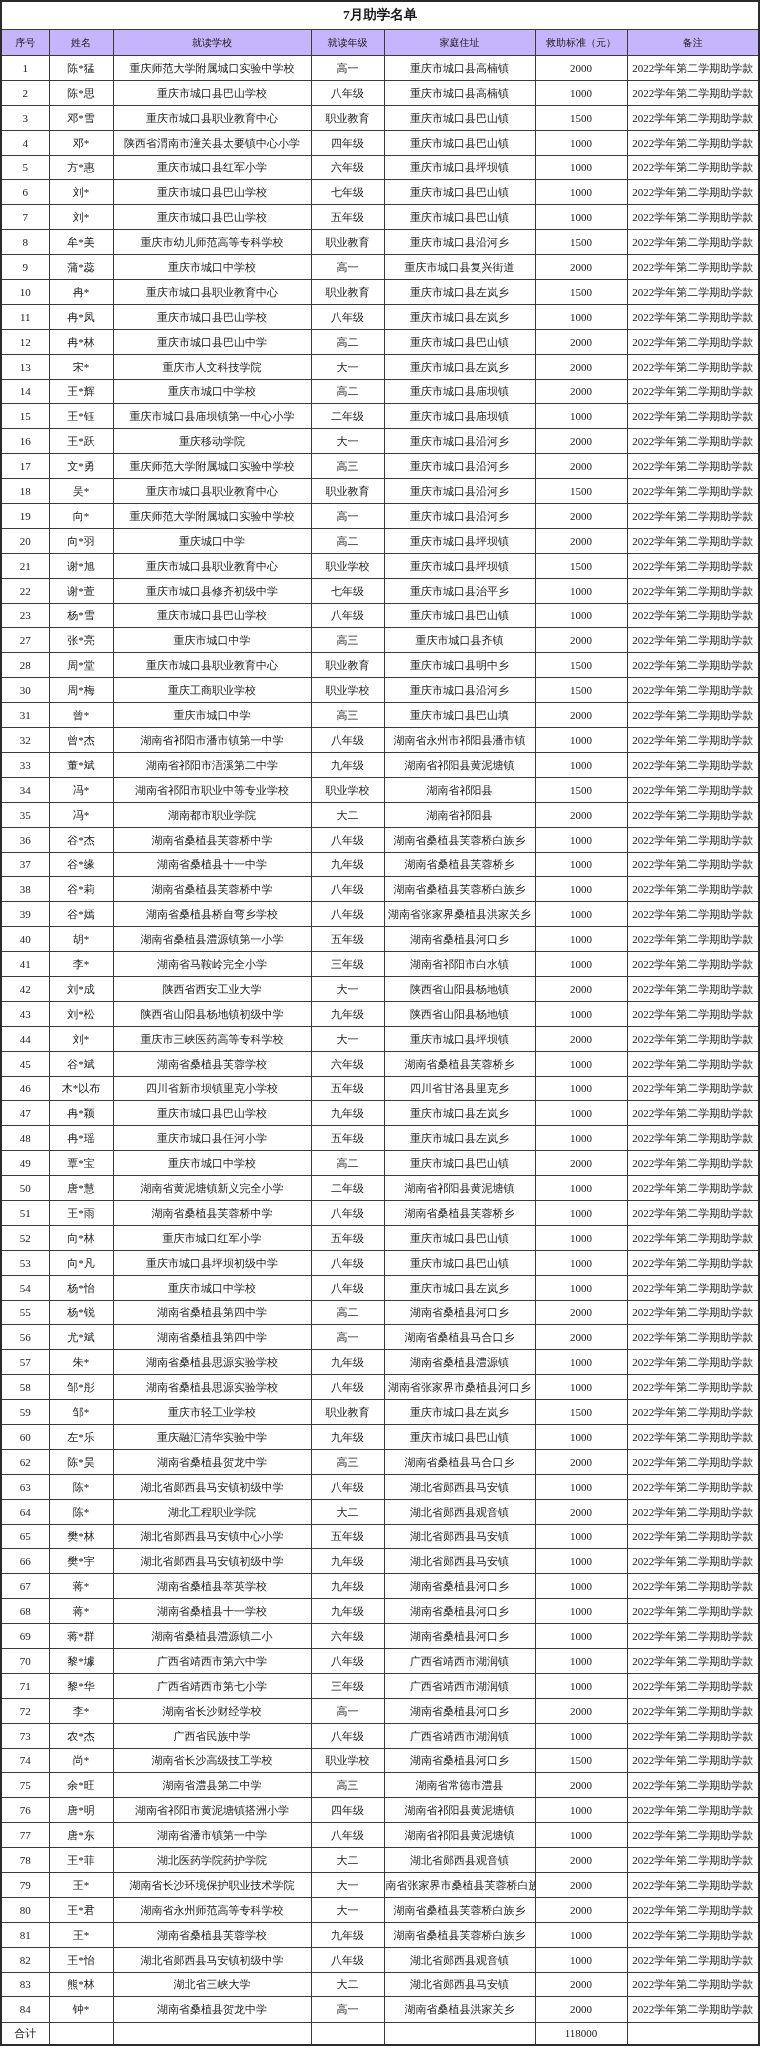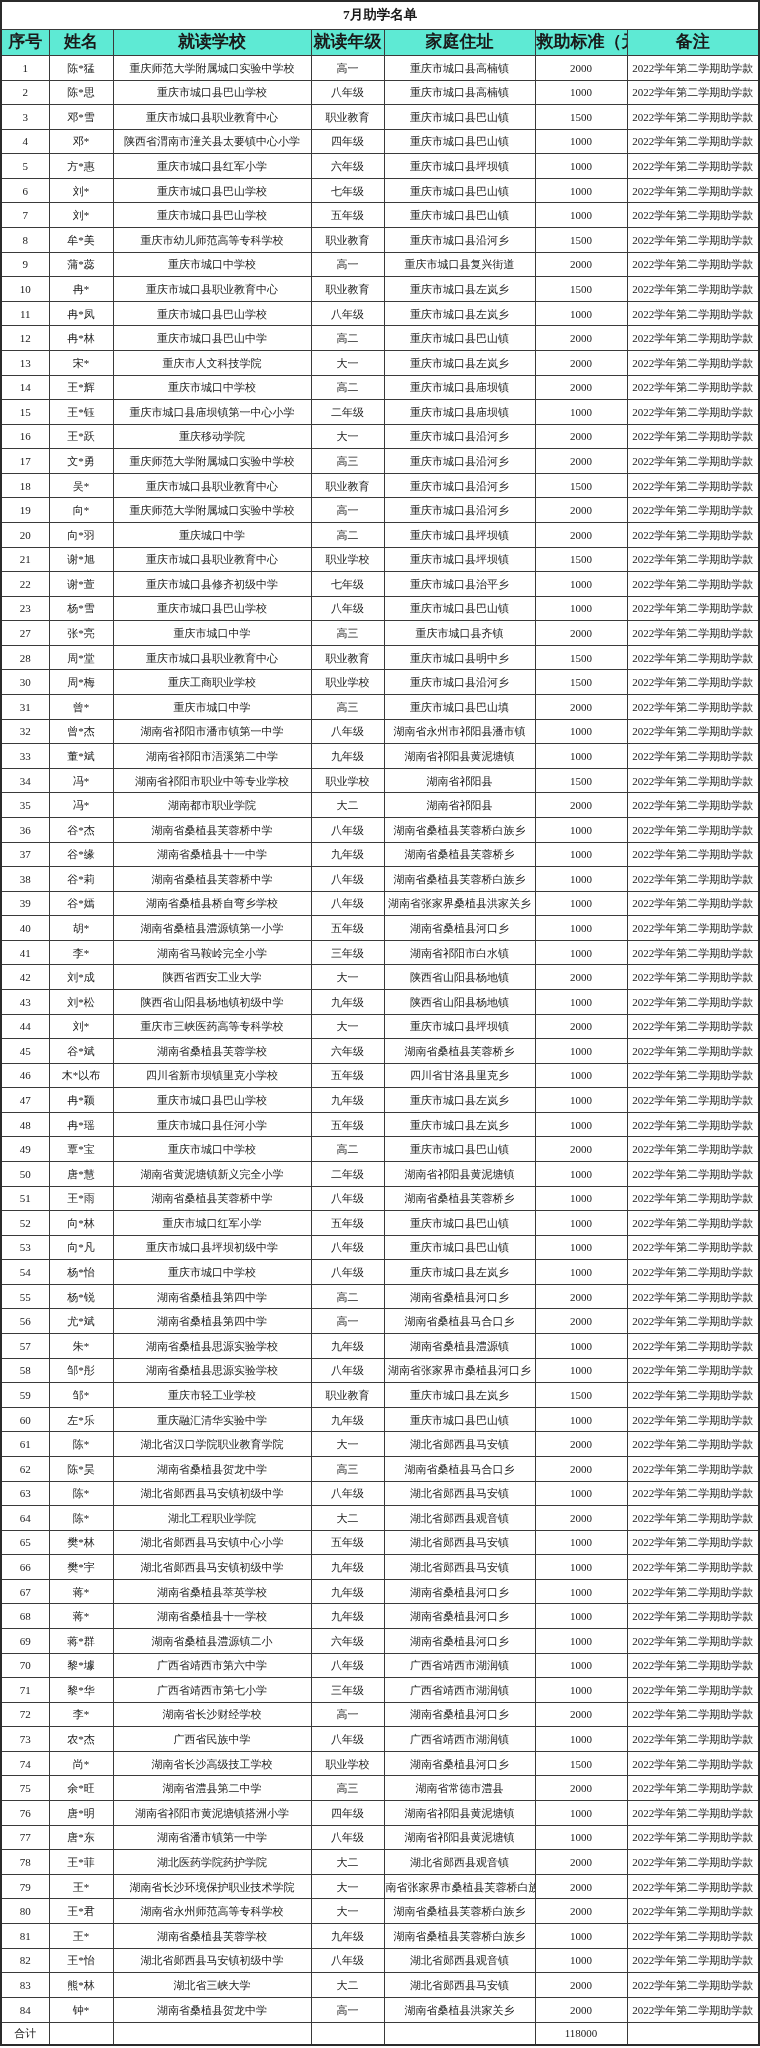--- a/index.html
+++ b/index.html
@@ -19,22 +19,22 @@
     text-align: center; vertical-align: middle;
     font-size: 11px; line-height: 1.1;
     padding: 0 1px;
     overflow: hidden; white-space: nowrap;
   }
   .title-row th {
     font-size: 13.5px; font-weight: bold;
     height: 27px; background: #ffffff;
   }
   .header-row th {
-    background: #5eead4; font-weight: bold;
-    height: 25px; font-size: 17px;
+    background: #c4b5fd; font-weight: normal;
+    height: 25px; font-size: 10px;
   }
   tbody tr, tfoot tr { height: 23px; }
   .c-index  { width: 48px; }
   .c-name   { width: 64px; }
   .c-school { width: 198px; }
   .c-grade  { width: 73px; }
   .c-addr   { width: 151px; }
   .c-amount { width: 92px; }
   .c-remark { width: 132px; }
 </style>
@@ -564,29 +564,20 @@
       <tr>
         <td>60</td>
         <td>左*乐</td>
         <td>重庆融汇清华实验中学</td>
         <td>九年级</td>
         <td>重庆市城口县巴山镇</td>
         <td>1000</td>
         <td>2022学年第二学期助学款</td>
       </tr>
       <tr>
-        <td>61</td>
-        <td>陈*</td>
-        <td>湖北省汉口学院职业教育学院</td>
-        <td>大一</td>
-        <td>湖北省郧西县马安镇</td>
-        <td>2000</td>
-        <td>2022学年第二学期助学款</td>
-      </tr>
-      <tr>
         <td>62</td>
         <td>陈*昊</td>
         <td>湖南省桑植县贺龙中学</td>
         <td>高三</td>
         <td>湖南省桑植县马合口乡</td>
         <td>2000</td>
         <td>2022学年第二学期助学款</td>
       </tr>
       <tr>
         <td>63</td>

